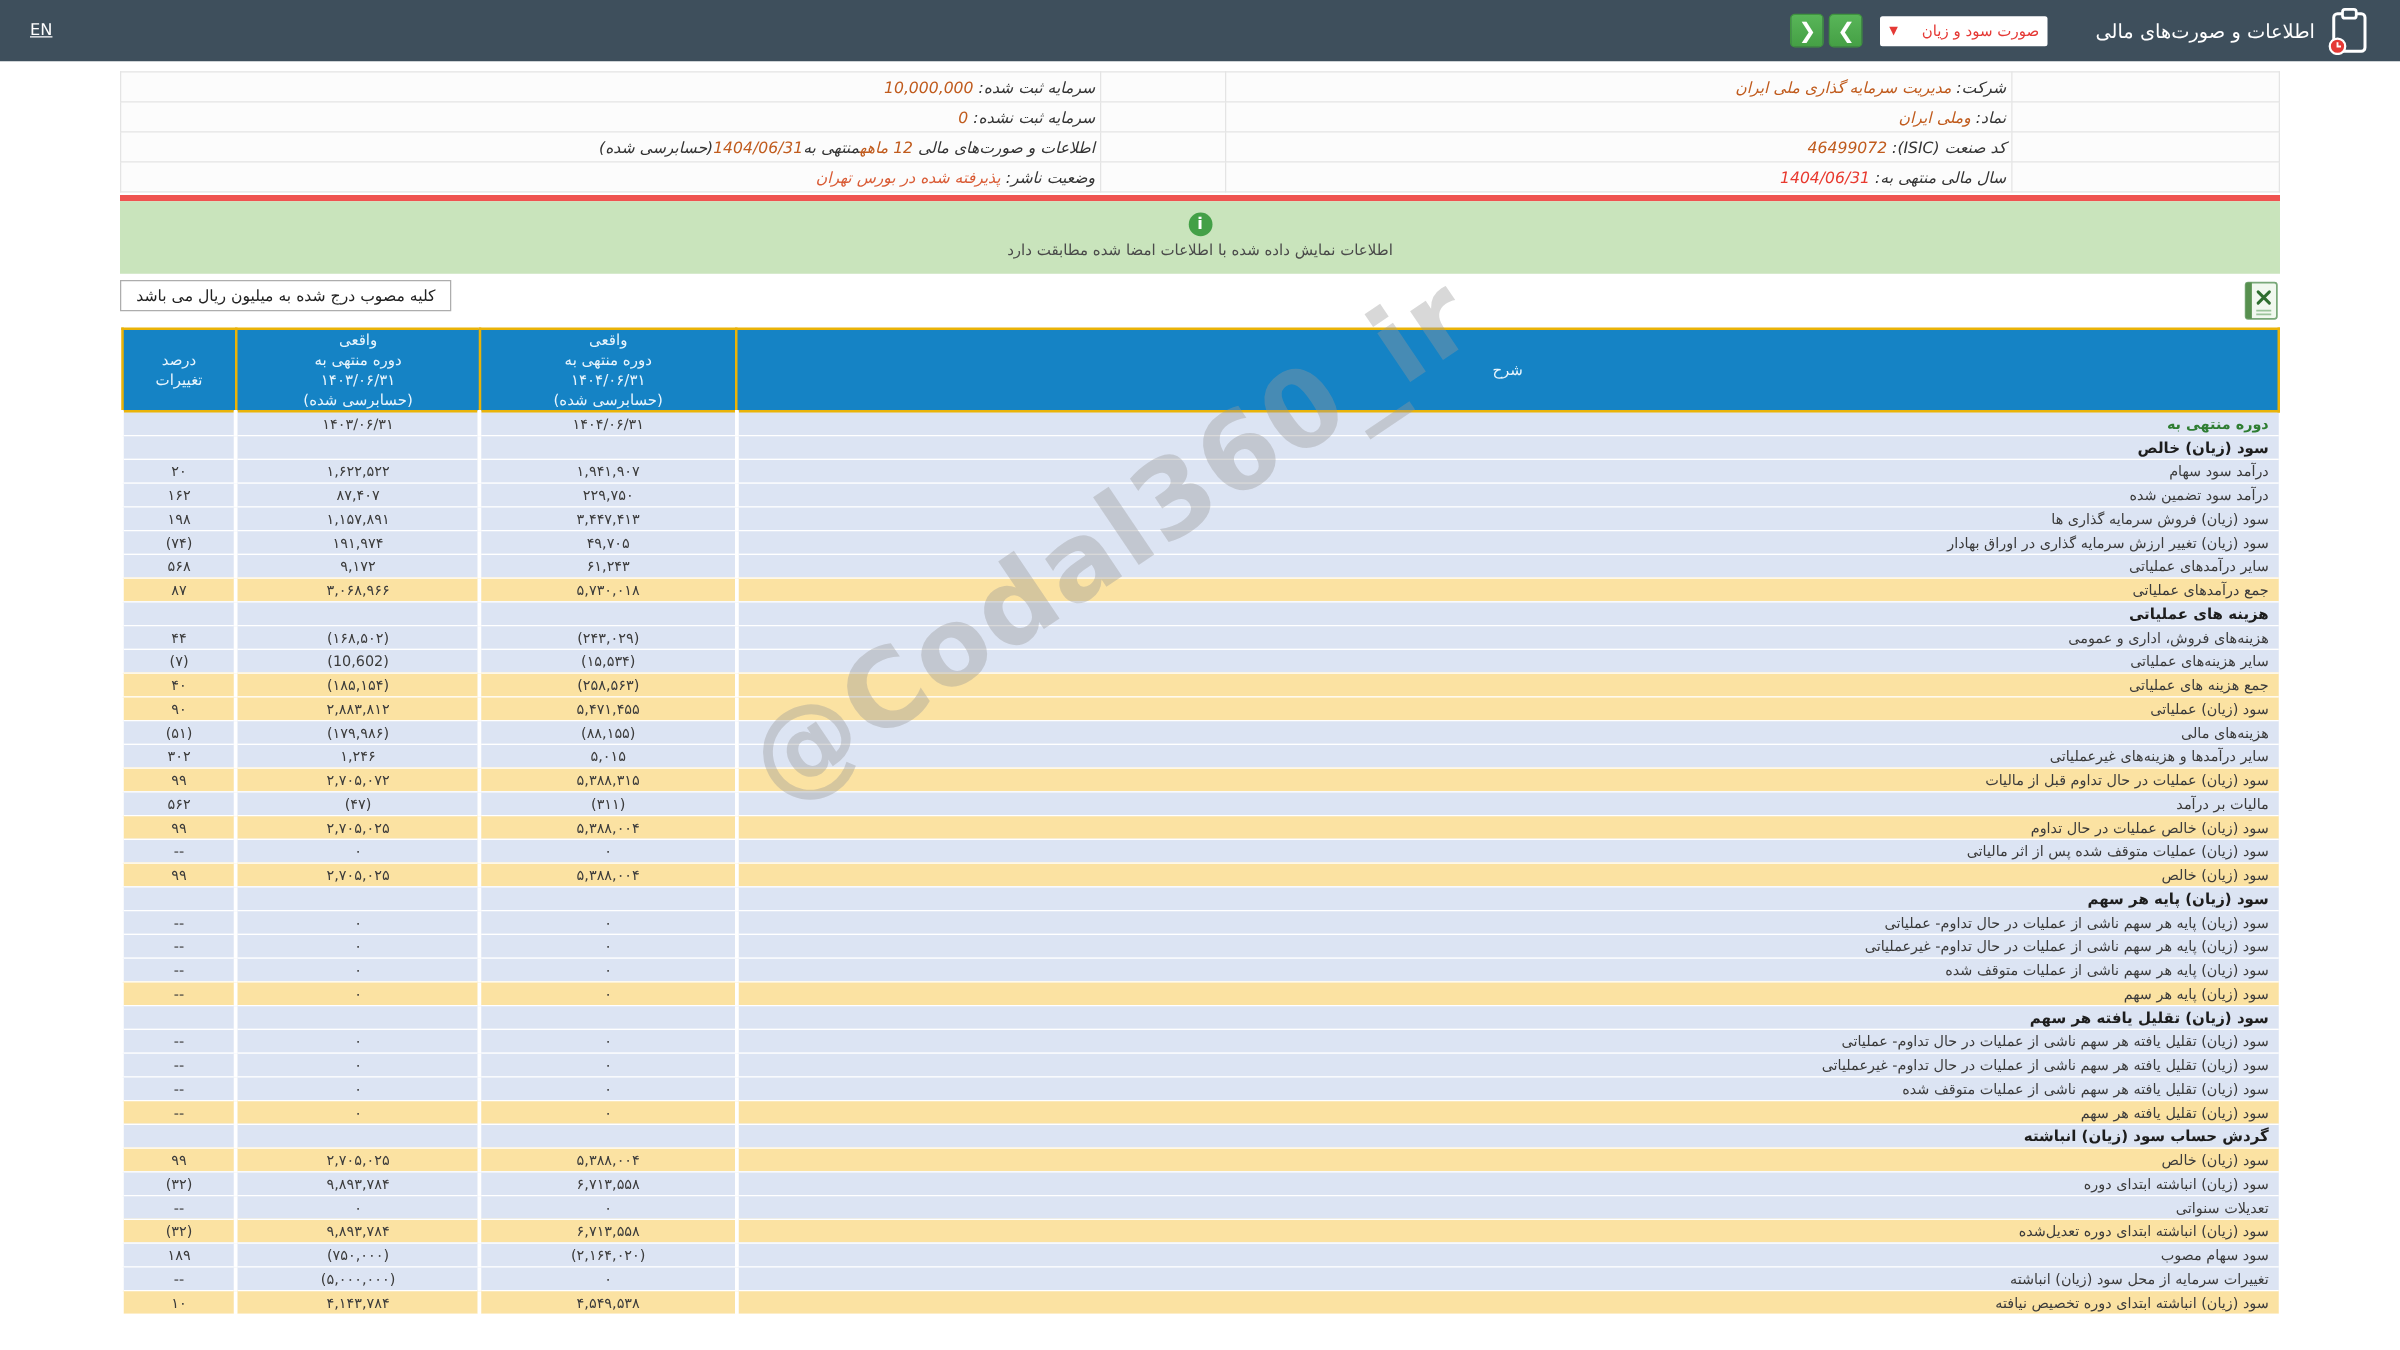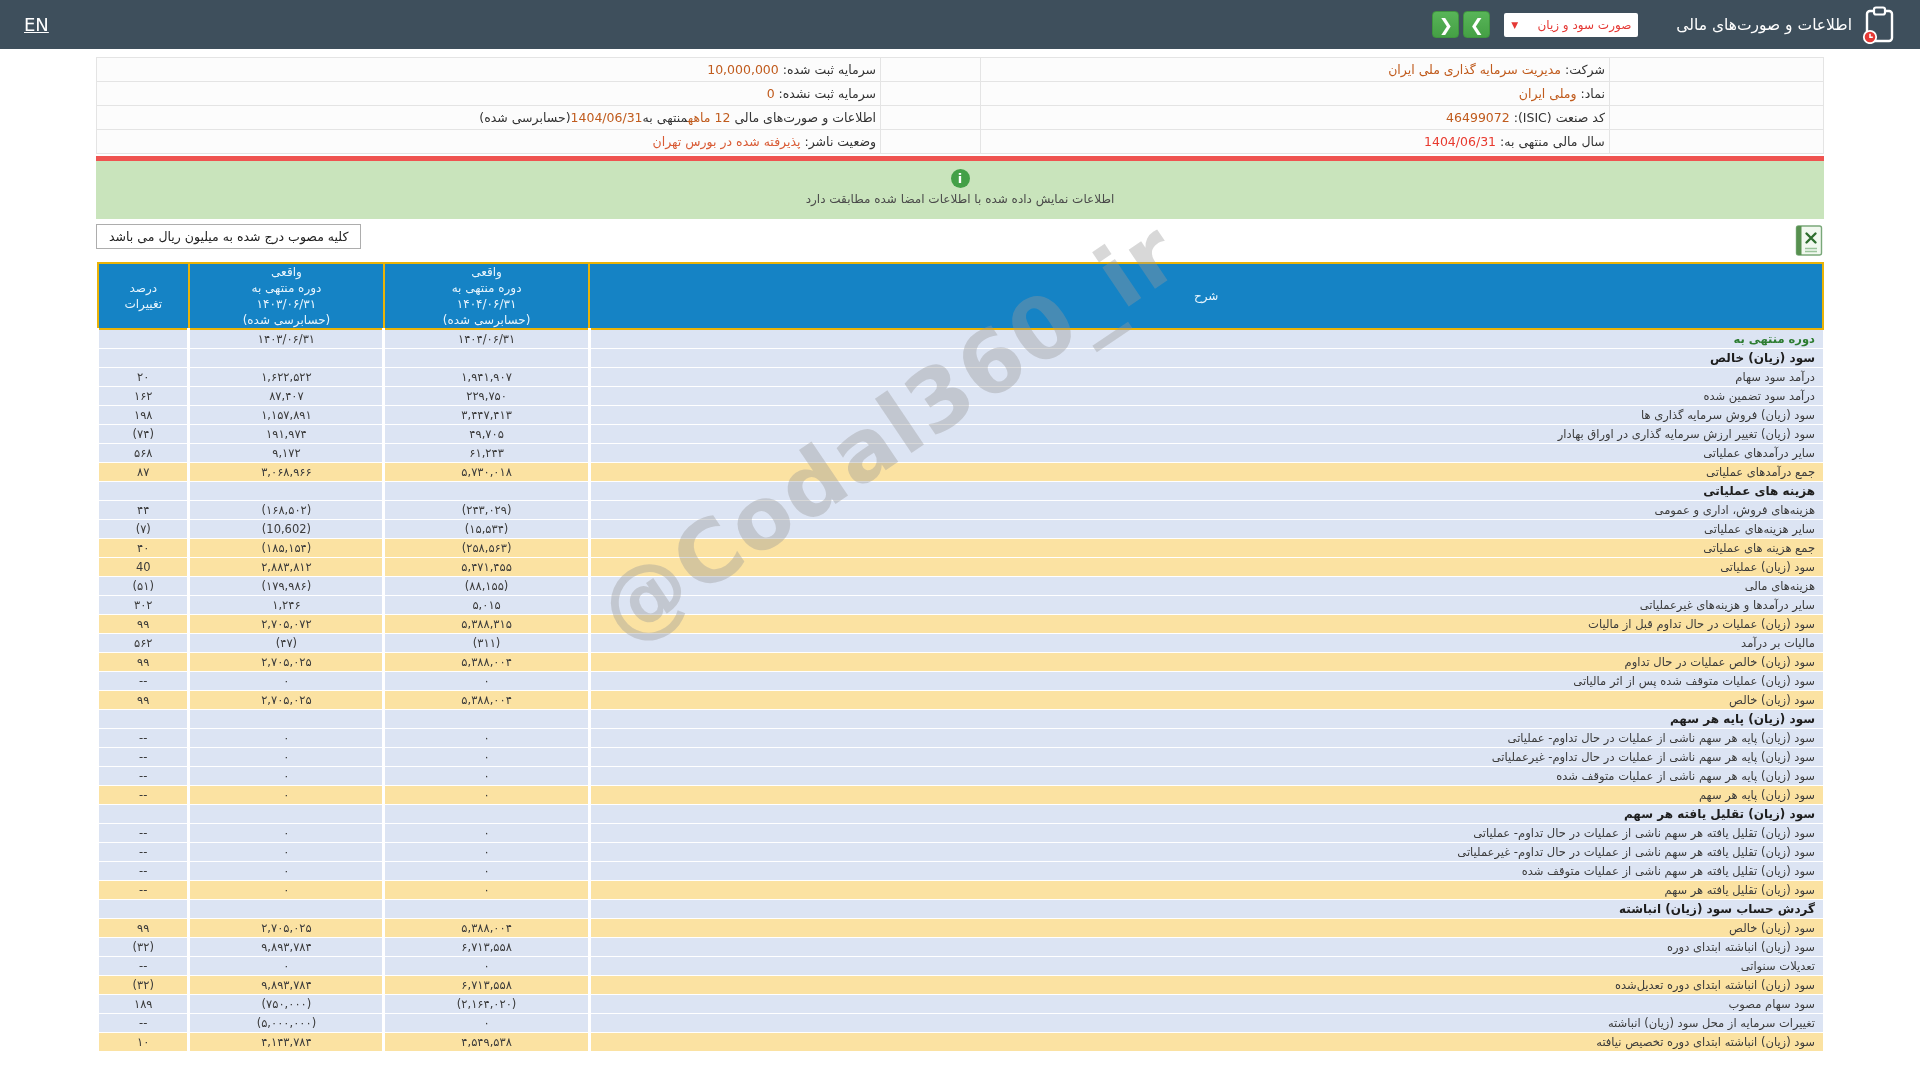--- a/index.html
+++ b/index.html
@@ -14,29 +14,29 @@
   .page-title { color: #ffffff; font-size: 15.5px; margin-left: 38px; white-space: nowrap; }
   .report-select { width: 134px; height: 24px; background: #fff; border-radius: 2px;
     display: flex; align-items: center; justify-content: space-between;
     padding: 0 7px; cursor: pointer; margin-left: 14px; }
   .report-select .sel-text { color: #e53935; font-size: 12px; white-space: nowrap; }
   .report-select .caret { color: #e53935; font-size: 9px; }
   .nav-btn { width: 27px; height: 27px; border: 1px solid #3f943f; border-radius: 4px;
     background: linear-gradient(#58b558, #45a045); color: #fff; font-size: 17px;
     font-weight: bold; display: flex; align-items: center; justify-content: center;
     cursor: pointer; margin-left: 4px; font-family: "DejaVu Sans", sans-serif; }
-  .lang-link { color: #fff; font-size: 18px; text-decoration: underline; cursor: pointer; }
+  .lang-link { color: #fff; font-size: 13px; text-decoration: underline; cursor: pointer; }
 
   .content { margin: 0 96px 0 96px; }
 
   
   .info-table { width: 100%; border-collapse: collapse; margin-top: 8px;
     font-size: 12.5px; background: #fcfcfc; }
   .info-table td { height: 24px; border: 1px solid #e4e4e4; padding: 2px 4px;
-    white-space: nowrap; text-align: right; vertical-align: middle; }
+    white-space: nowrap; text-align: right; vertical-align: middle; font-style: italic; }
   .info-label { color: #333; }
   .v-orange { color: #c05b1d; }
   .v-red { color: #e8392e; }
   .v-orangered { color: #d95b35; }
   .v-dark { color: #333; }
   .cell-rgap { width: 12.4%; } .cell-right { width: 36.4%; }
   .cell-mgap { width: 5.8%; }  .cell-left { width: 45.4%; }
 
   .red-divider { height: 5px; background: #ef5350; margin-top: 2px; }
 
@@ -255,21 +255,21 @@
           <tr class="r-sum">
     <td class="cell-label">جمع هزینه های عملیاتی</td>
     <td class="cell-val c1404 neg-txt">(۲۵۸,۵۶۳)</td>
     <td class="cell-val c1403 neg-txt">(۱۸۵,۱۵۴)</td>
     <td class="cell-val cpct pos-txt">۴۰</td>
   </tr>
           <tr class="r-sum">
     <td class="cell-label">سود (زیان) عملیاتی</td>
     <td class="cell-val c1404">۵,۴۷۱,۴۵۵</td>
     <td class="cell-val c1403">۲,۸۸۳,۸۱۲</td>
-    <td class="cell-val cpct pos-txt">40</td>
+    <td class="cell-val cpct pos-txt">۹۰</td>
   </tr>
           <tr class="r-normal">
     <td class="cell-label">هزینه‌های مالی</td>
     <td class="cell-val c1404 neg-txt">(۸۸,۱۵۵)</td>
     <td class="cell-val c1403 neg-txt">(۱۷۹,۹۸۶)</td>
     <td class="cell-val cpct neg-txt">(۵۱)</td>
   </tr>
           <tr class="r-normal">
     <td class="cell-label">سایر درآمدها و هزینه‌های غیرعملیاتی</td>
     <td class="cell-val c1404">۵,۰۱۵</td>

